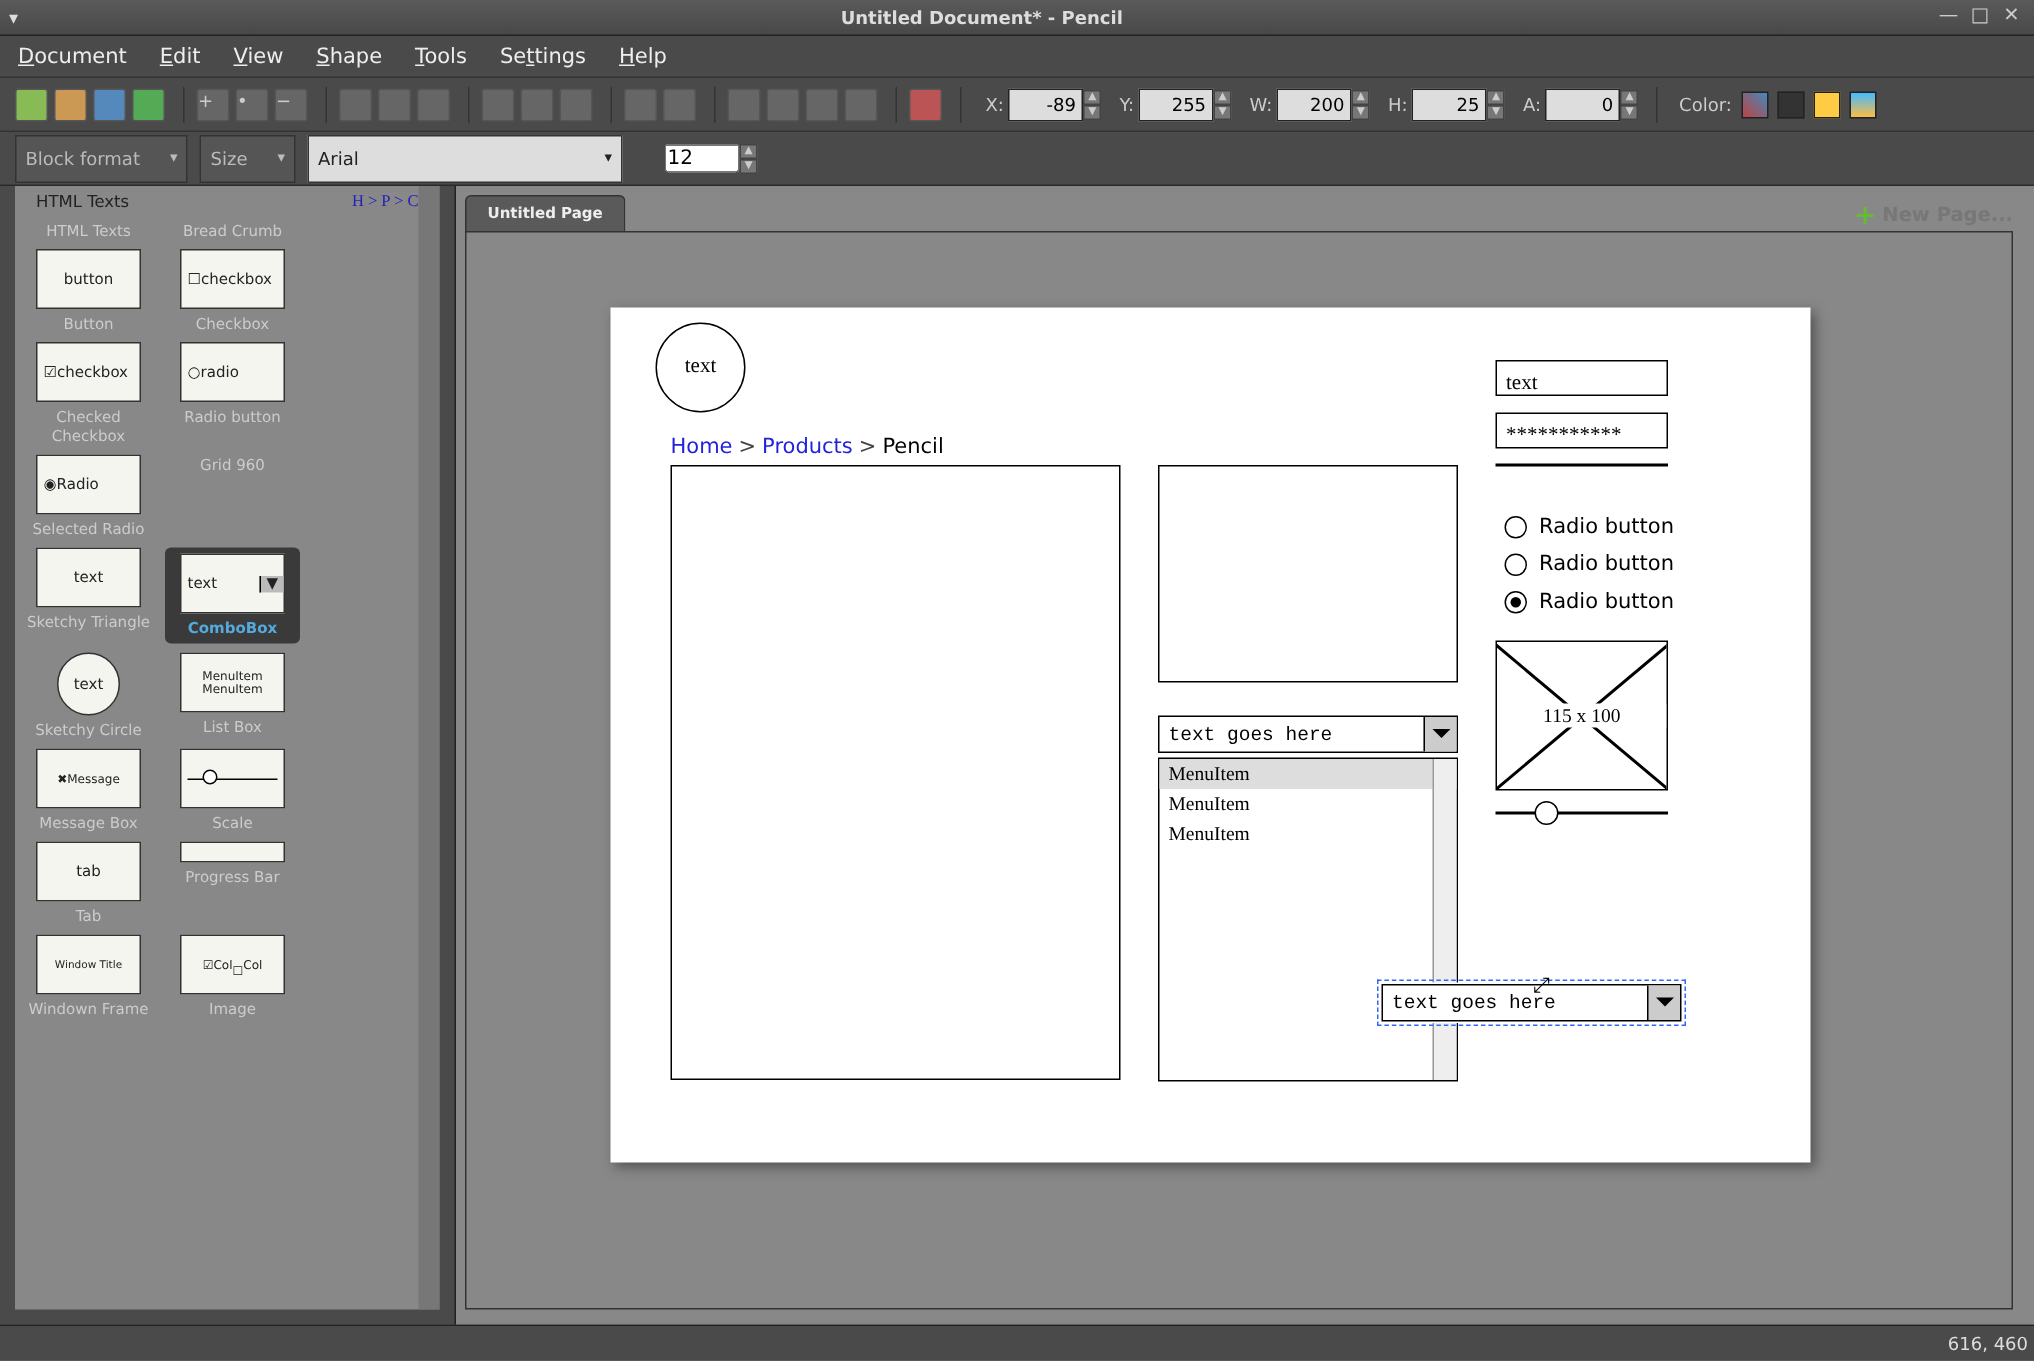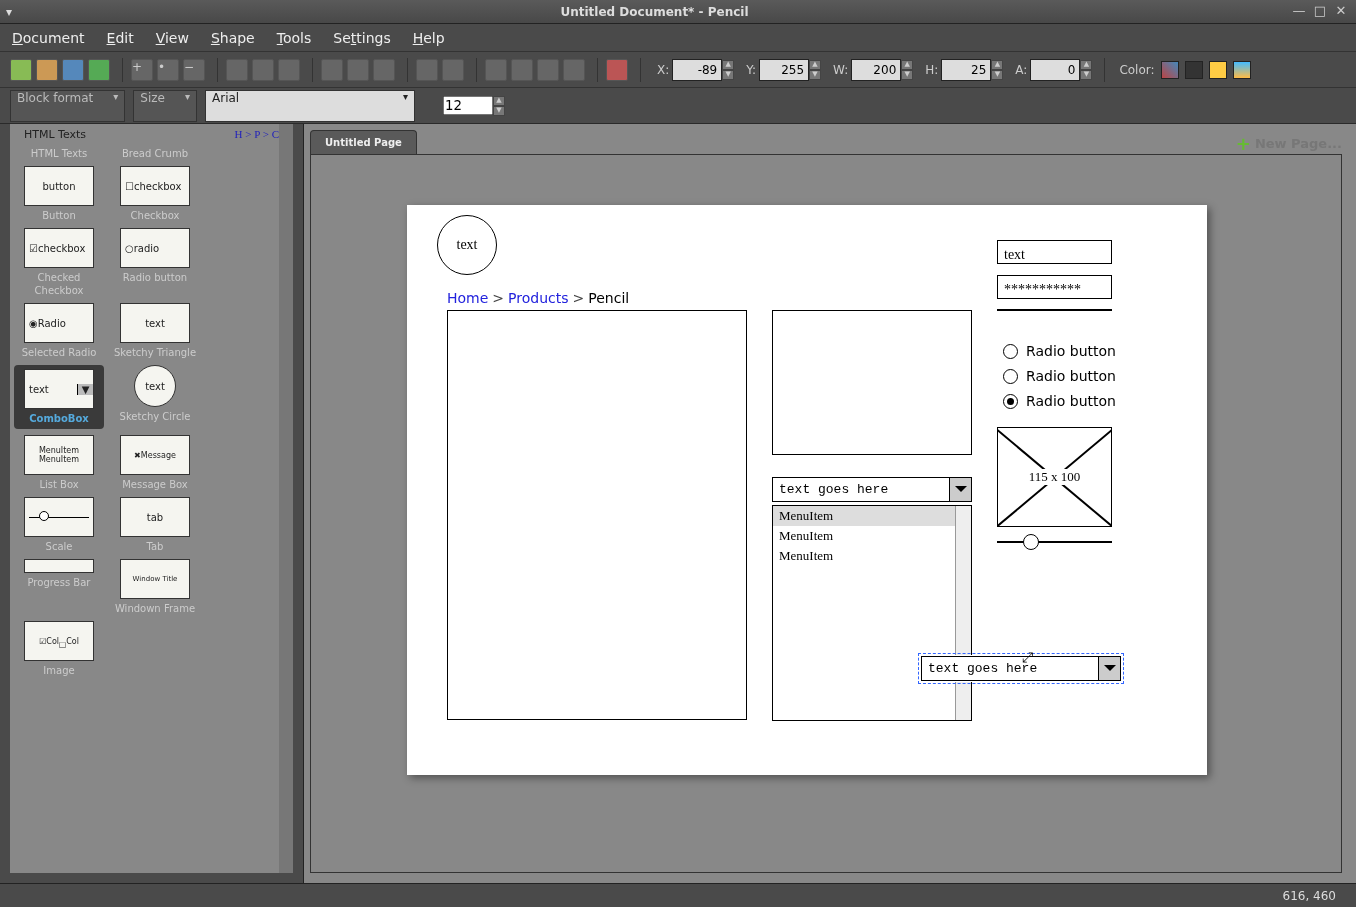--- a/index.html
+++ b/index.html
@@ -11,21 +11,21 @@
 .menubar span { margin-right: 22px; cursor: default; }
 .menubar span u { text-decoration: underline; }
 .toolbar { height: 36px; background: #4a4a4a; display: flex; align-items: center; padding: 0 10px; border-bottom: 1px solid #333; color: #ccc; font-size: 12px; }
 .toolbar .tool-icon { width: 22px; height: 22px; margin-right: 4px; background: #666; border: 1px solid #555; border-radius: 2px; }
 .toolbar .sep { width: 1px; height: 24px; background: #333; margin: 0 8px; }
 .toolbar .coord-label { margin: 0 3px 0 8px; }
 .toolbar input.numbox { width: 50px; height: 22px; background: #ddd; border: 1px solid #222; text-align: right; padding-right: 4px; font-size: 12px; }
 .spinbtns { display: inline-flex; flex-direction: column; margin-right: 4px; }
 .spinbtns div { width: 12px; height: 10px; background: #777; border: 1px solid #444; font-size: 7px; line-height: 7px; text-align: center; }
 .toolbar2 { height: 36px; background: #4a4a4a; display: flex; align-items: center; padding: 0 10px; border-bottom: 1px solid #2a2a2a; color: #ccc; font-size: 12px; }
-.combo { height: 32px; background: #555; border: 1px solid #333; display: inline-flex; padding: 0 6px; margin-right: 8px; color: #bbb; }
+.combo { height: 32px; background: #555; border: 1px solid #333; display: inline-flex; align-items: center; padding: 0 6px; margin-right: 8px; color: #bbb; }
 .combo.light { background: #ddd; color: #222; }
 .combo .arrow { margin-left: 20px; font-size: 10px; }
 .main { display: flex; height: calc(907px - 24px - 28px - 36px - 36px - 24px); }
 .sidebar { width: 304px; background: #4a4a4a; border-right: 1px solid #222; display: flex; flex-direction: column; }
 .side-tabs { height: 30px; display: flex; background: #3c3c3c; }
 .side-tab { padding: 6px 12px; font-size: 13px; color: #ccc; background: #555; border-right: 1px solid #333; }
 .side-tab.active { background: #6a6a6a; font-weight: bold; color: #eee; }
 .filter-row { padding: 10px; }
 .filter-input { width: 100%; height: 26px; background: #ddd; border: 1px solid #222; padding: 0 8px; font-size: 12px; }
 .shape-list { flex: 1; background: #888; margin: 0 10px 10px 10px; padding: 4px; overflow: hidden; position: relative; display: flex; flex-wrap: wrap; align-content: flex-start; gap: 6px; }
@@ -61,21 +61,21 @@
 .radio-sk.checked .dot::after { content: ""; position: absolute; left: 3px; top: 3px; width: 7px; height: 7px; background: #000; border-radius: 50%; }
 .img-sk { position: absolute; border: 1.5px solid #000; background: #fff; }
 .img-sk::before, .img-sk::after { content: ""; position: absolute; background: #000; height: 1.5px; width: 141%; top: 50%; left: -20%; }
 .img-sk::before { transform: rotate(40deg); }
 .img-sk::after { transform: rotate(-40deg); }
 .img-sk .lbl { position: absolute; left: 0; right: 0; top: 42%; text-align: center; background: #fff; font-family: Georgia, serif; font-size: 13px; z-index: 2; }
 .slider-sk { position: absolute; height: 2px; background: #000; }
 .slider-sk::after { content: ""; position: absolute; left: 26px; top: -7px; width: 14px; height: 14px; border: 1.5px solid #000; border-radius: 50%; background: #fff; }
 .selected-shape { outline: 1px dashed #36f; outline-offset: 2px; box-shadow: 0 0 0 1px #fff; position: absolute; }
 .hr-sk { position: absolute; height: 1.5px; background: #000; }
-.statusbar { height: 24px; background: #4a4a4a; border-top: 1px solid #222; color: #ddd; font-size: 12px; display: flex; align-items: center; justify-content: flex-end; padding-right: 20px; }
+.statusbar { height: 24px; background: #4a4a4a; border-top: 1px solid #222; color: #ddd; font-size: 12px; display: flex; align-items: center; justify-content: flex-end; padding-right: 4px; }
 .color-swatch { width: 18px; height: 18px; border: 1px solid #222; margin-left: 6px; }
 </style>
 </head>
 <body>
 
 <div class="titlebar">
   <span style="width:16px">▾</span>
   <span class="title">Untitled Document* - Pencil</span>
   <span class="winbtn">—</span>
   <span class="winbtn">□</span>
@@ -197,20 +197,21 @@
         <span>HTML Texts</span>
         <span style="color:#22b;font-family:cursive">H &gt; P &gt; C</span>
       </div>
       <div class="shape-cell"><span class="caption">HTML Texts</span></div>
       <div class="shape-cell"><span class="caption">Bread Crumb</span></div>
       <div class="shape-cell"><div class="thumb">button</div><span class="caption">Button</span></div>
       <div class="shape-cell"><div class="thumb" style="justify-content:flex-start;padding-left:4px">☐ <span>checkbox</span></div><span class="caption">Checkbox</span></div>
       <div class="shape-cell"><div class="thumb" style="justify-content:flex-start;padding-left:4px">☑ <span>checkbox</span></div><span class="caption">Checked Checkbox</span></div>
       <div class="shape-cell"><div class="thumb" style="justify-content:flex-start;padding-left:4px">○ <span>radio</span></div><span class="caption">Radio button</span></div>
       <div class="shape-cell"><div class="thumb" style="justify-content:flex-start;padding-left:4px">◉ <span>Radio</span></div><span class="caption">Selected Radio</span></div>
+      <div class="shape-cell"><span class="caption">Grid 960</span></div>
       <div class="shape-cell"><div class="thumb">
             <span>text</span>
           </div><span class="caption">Sketchy Triangle</span></div>
       <div class="shape-cell selected"><div class="thumb" style="display:flex">
             <span style="flex:1;text-align:left;padding-left:4px">text</span>
             <span style="width:16px;background:#bbb;border-left:1px solid #000">▼</span>
           </div><span class="caption">ComboBox</span></div>
       <div class="shape-cell"><div class="thumb" style="border-radius:50%;width:42px;height:42px">text</div><span class="caption">Sketchy Circle</span></div>
       <div class="shape-cell"><div class="thumb" style="font-size:8px;white-space:pre;text-align:left;padding:2px">MenuItem
 MenuItem</div><span class="caption">List Box</span></div>

